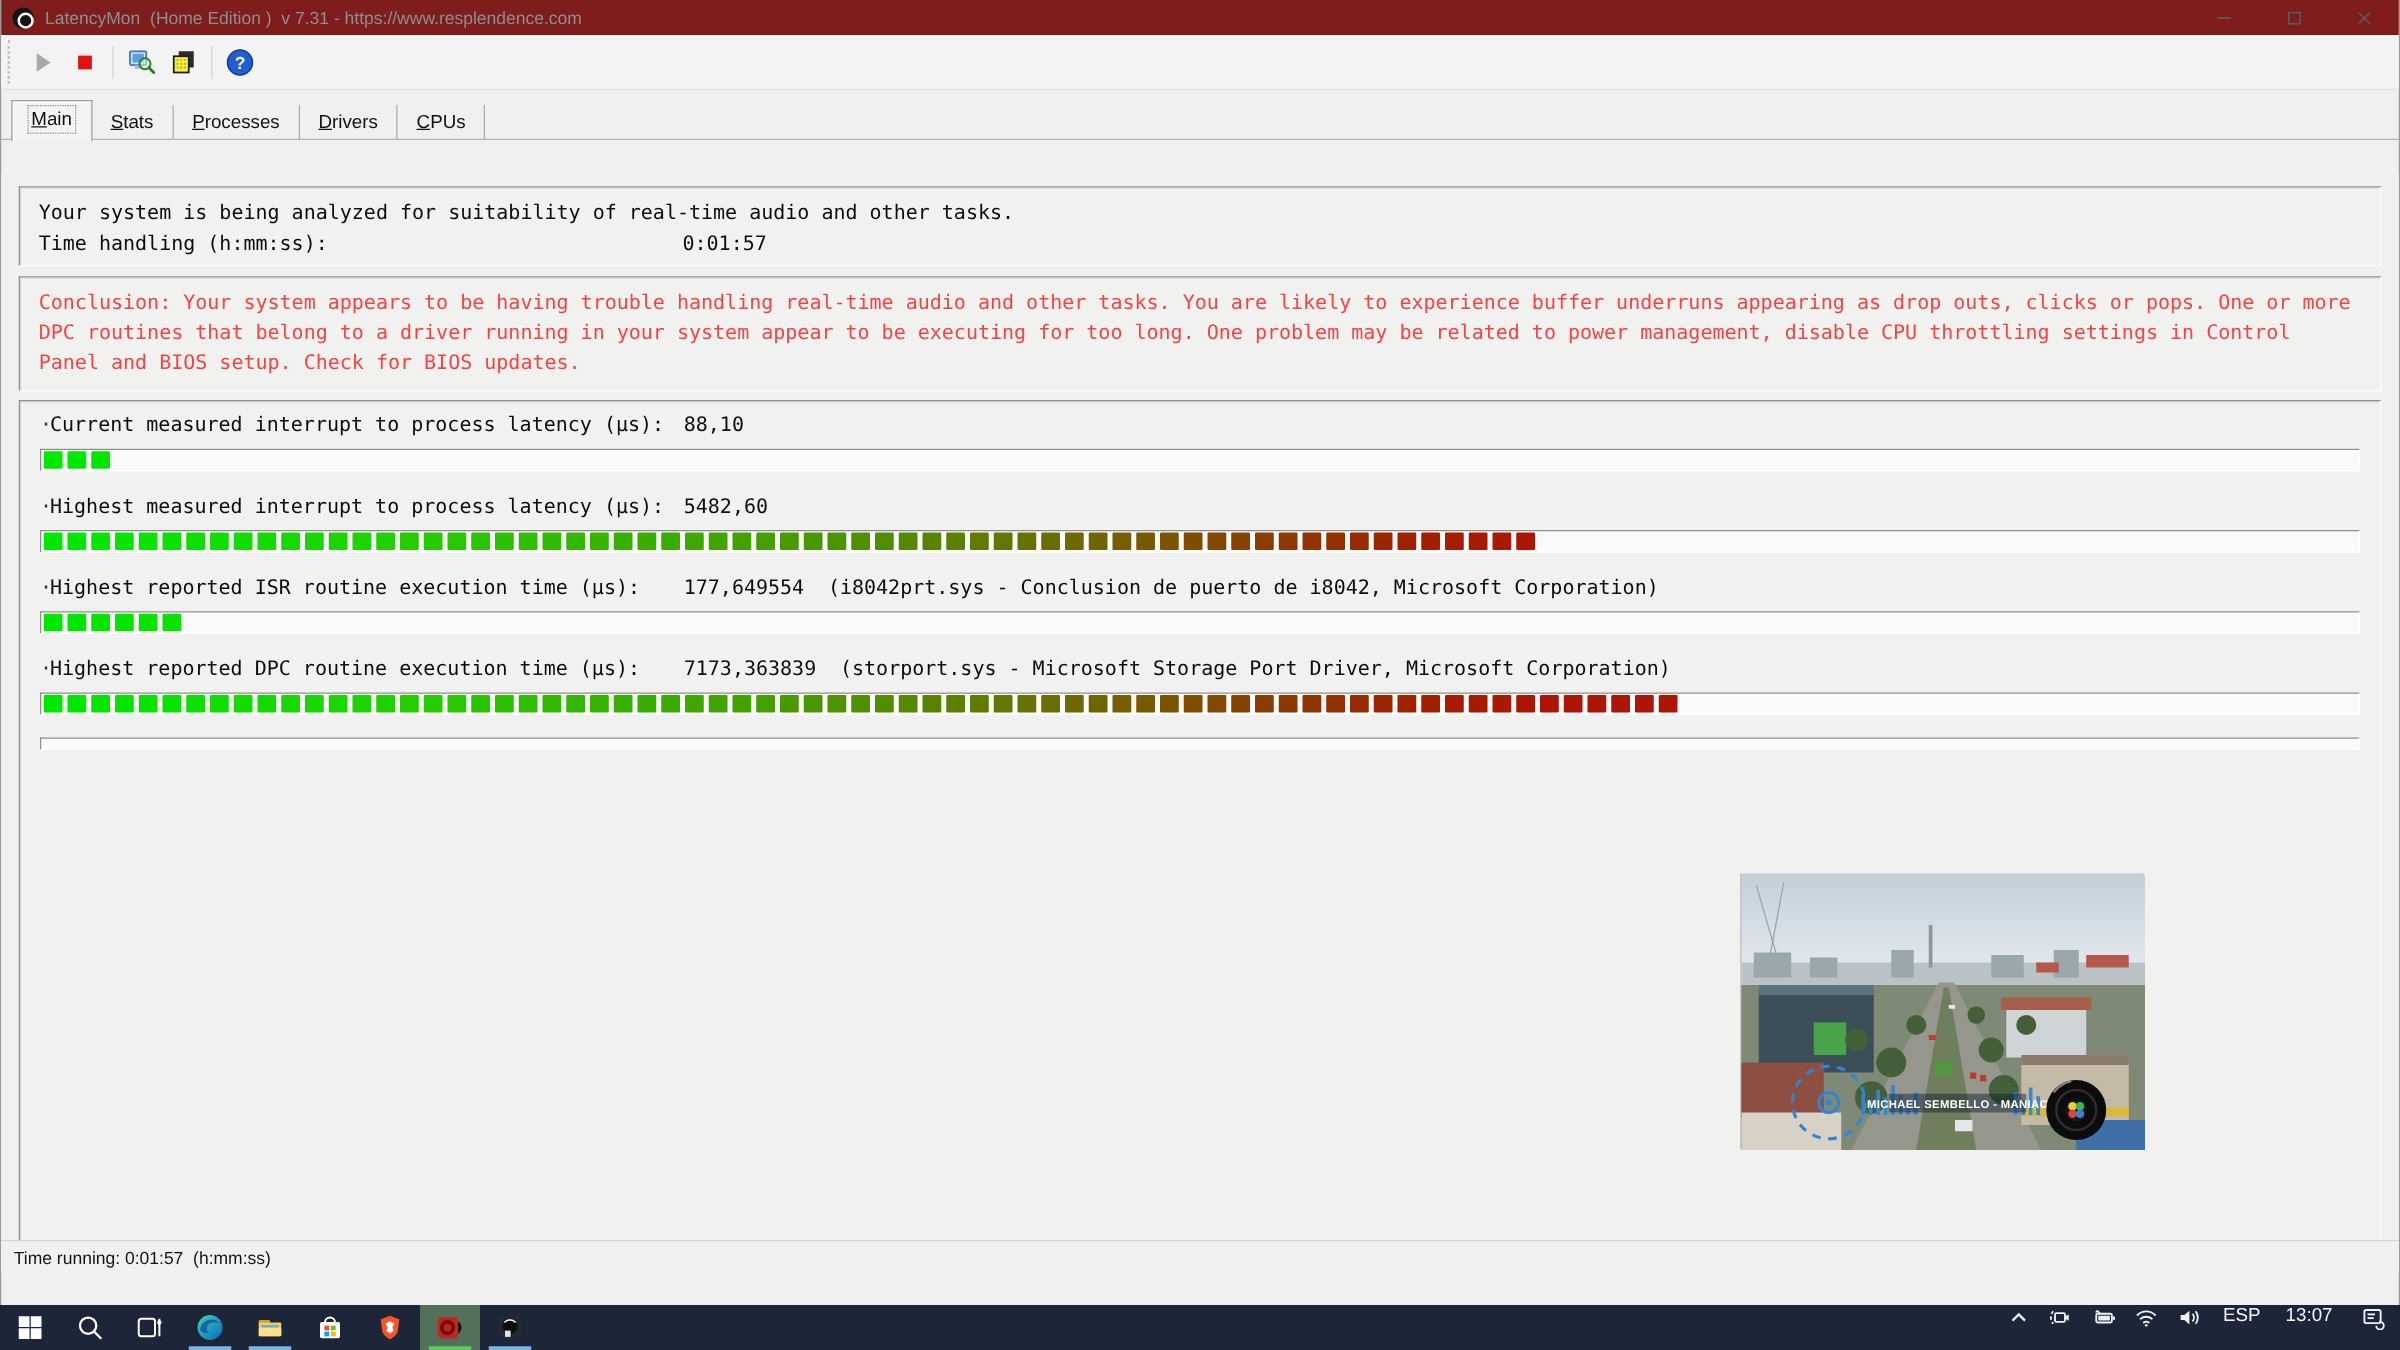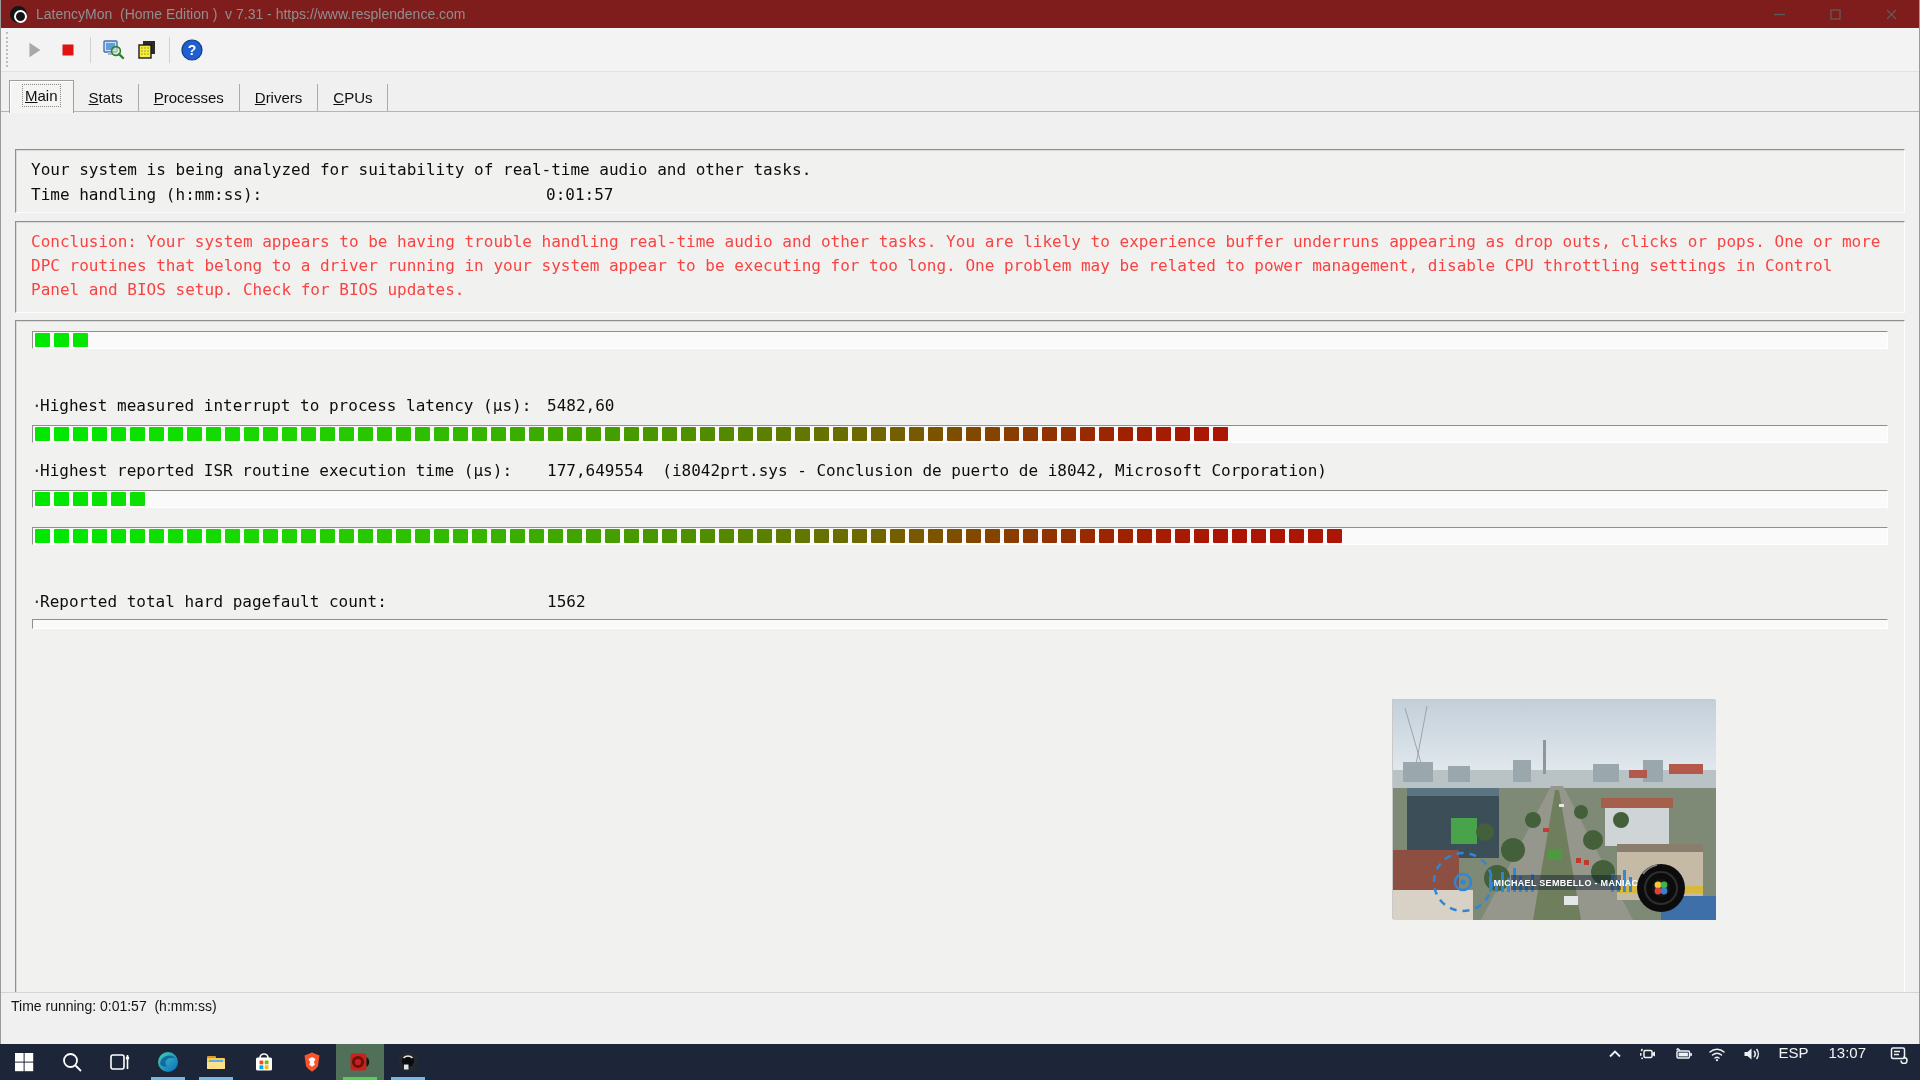--- a/index.html
+++ b/index.html
@@ -176,20 +176,21 @@
       </div>
     </div>
 
     <div class="gbox box2">
       <p>Conclusion: Your system appears to be having trouble handling real-time audio and other tasks. You are likely to experience buffer underruns appearing as drop outs, clicks or pops. One or more DPC routines that belong to a driver running in your system appear to be executing for too long. One problem may be related to power management, disable CPU throttling settings in Control Panel and BIOS setup. Check for BIOS updates.</p>
     </div>
 
     <div class="gbox box3">
 
       <div class="metric">
+        <div class="mono lbl-row"><span class="bullet">·</span><span class="k">Current measured interrupt to process latency (µs):</span><span class="v">88,10</span></div>
         <div class="bar-track">
             <i style="background: linear-gradient(rgb(0, 232, 0), rgb(0, 232, 0));"></i>
             <i style="background: linear-gradient(rgb(1, 231, 0), rgb(2, 230, 0));"></i>
             <i style="background: linear-gradient(rgb(3, 230, 0), rgb(5, 229, 0));"></i>
           </div>
       </div>
 
       <div class="metric">
         <div class="mono lbl-row"><span class="bullet">·</span><span class="k">Highest measured interrupt to process latency (µs):</span><span class="v">5482,60</span></div>
         <div class="bar-track">
@@ -265,20 +266,21 @@
             <i style="background: linear-gradient(rgb(0, 232, 0), rgb(0, 232, 0));"></i>
             <i style="background: linear-gradient(rgb(1, 231, 0), rgb(2, 230, 0));"></i>
             <i style="background: linear-gradient(rgb(3, 230, 0), rgb(5, 229, 0));"></i>
             <i style="background: linear-gradient(rgb(6, 228, 0), rgb(7, 227, 0));"></i>
             <i style="background: linear-gradient(rgb(8, 227, 0), rgb(10, 226, 0));"></i>
             <i style="background: linear-gradient(rgb(11, 225, 0), rgb(12, 224, 0));"></i>
           </div>
       </div>
 
       <div class="metric">
+        <div class="mono lbl-row"><span class="bullet">·</span><span class="k">Highest reported DPC routine execution time (µs):</span><span class="v">7173,363839</span><span class="detail">(storport.sys - Microsoft Storage Port Driver, Microsoft Corporation)</span></div>
         <div class="bar-track">
             <i style="background: linear-gradient(rgb(0, 232, 0), rgb(0, 232, 0));"></i>
             <i style="background: linear-gradient(rgb(1, 231, 0), rgb(2, 230, 0));"></i>
             <i style="background: linear-gradient(rgb(3, 230, 0), rgb(5, 229, 0));"></i>
             <i style="background: linear-gradient(rgb(6, 228, 0), rgb(7, 227, 0));"></i>
             <i style="background: linear-gradient(rgb(8, 227, 0), rgb(10, 226, 0));"></i>
             <i style="background: linear-gradient(rgb(11, 225, 0), rgb(12, 224, 0));"></i>
             <i style="background: linear-gradient(rgb(13, 223, 0), rgb(15, 222, 0));"></i>
             <i style="background: linear-gradient(rgb(15, 222, 0), rgb(17, 221, 0));"></i>
             <i style="background: linear-gradient(rgb(18, 220, 0), rgb(19, 219, 0));"></i>
@@ -339,21 +341,20 @@
             <i style="background: linear-gradient(rgb(171, 22, 4), rgb(173, 21, 5));"></i>
             <i style="background: linear-gradient(rgb(171, 22, 4), rgb(173, 21, 5));"></i>
             <i style="background: linear-gradient(rgb(171, 22, 4), rgb(173, 21, 5));"></i>
             <i style="background: linear-gradient(rgb(171, 22, 4), rgb(173, 21, 5));"></i>
             <i style="background: linear-gradient(rgb(171, 22, 4), rgb(173, 21, 5));"></i>
             <i style="background: linear-gradient(rgb(171, 22, 4), rgb(173, 21, 5));"></i>
           </div>
       </div>
 
       <div class="metric">
-        <div class="mono lbl-row"><span class="bullet">·</span><span class="k">Reported total hard pagefault count:</span><span class="v">1562</span></div>
         <div class="bar-track thin"></div>
       </div>
 
     </div>
 
     <div class="video-overlay">
       <svg viewBox="0 0 323 220" width="323" height="220">
         <defs>
           <linearGradient id="sky" x1="0" y1="0" x2="0" y2="1">
             <stop offset="0" stop-color="#c3cfd9"></stop>

